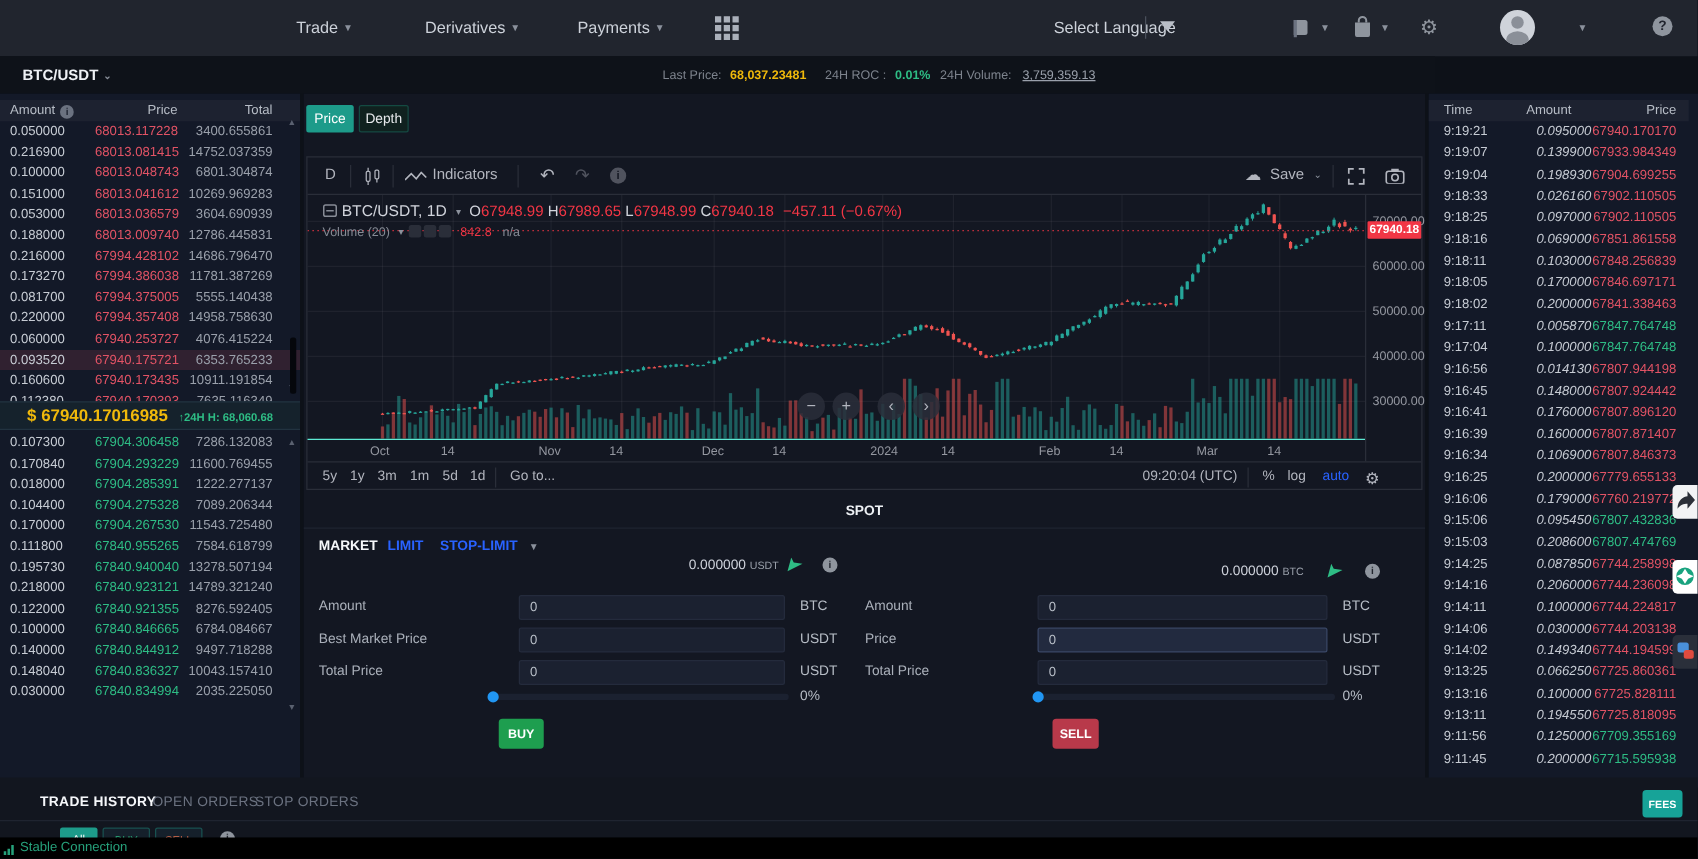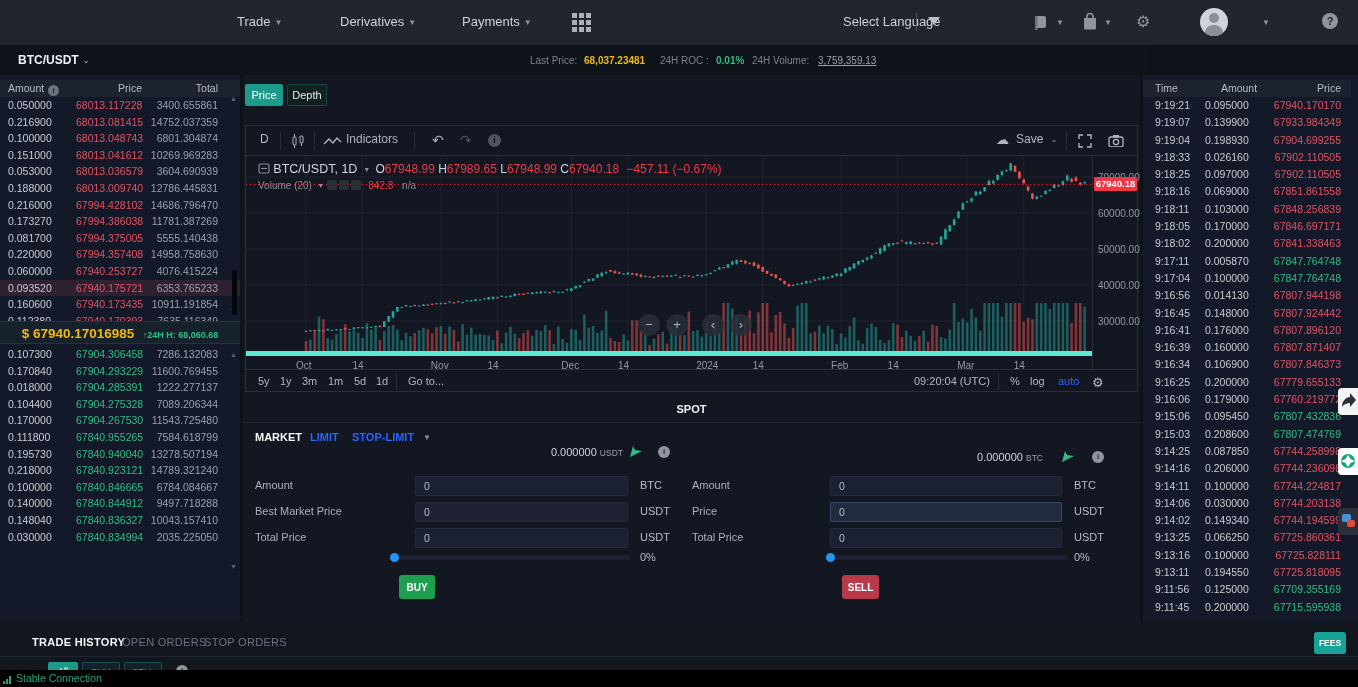--- a/index.html
+++ b/index.html
@@ -64,21 +64,21 @@
   #legend .sym { font-size:12.5px; }
   #legend .red { color:#f23645; }
   #volrow { position:absolute; left:12px; top:54px; font-size:10px; color:#868b95; z-index:5; }
   #volrow .vred { color:#f23645; }
   .mini-ic { display:inline-block; width:10px; height:10px; background:#2a2e39; border-radius:2px; margin:0 1px; vertical-align:-1px;}
   #plot { position:absolute; left:0; top:30px; width:846px; height:195px; }
   #paxis { position:absolute; left:846px; top:30px; width:45px; height:213px; border-left:1px solid #2a2e39; font-size:10px; color:#9598a1; }
   .ptick { position:absolute; left:5px; }
   #ptag { position:absolute; left:1px; width:43px; height:14px; background:#f23645; color:#fff; font-size:9.5px;
     font-weight:bold; text-align:center; line-height:14px; border-radius:1px; }
-  #taxis { position:absolute; left:0; top:225px; width:846px; height:18px; border-top:5px solid #5eead4; font-size:10px; color:#9598a1; }
+  #taxis { position:absolute; left:0; top:225px; width:846px; height:18px; border-top:1px solid #5eead4; font-size:10px; color:#9598a1; }
   .ttick { position:absolute; top:4px; }
   #ct-bottom { position:absolute; left:0; top:243px; width:100%; height:24px; border-top:1px solid #2a2e39; font-size:11px; color:#b2b5be; }
   .ctbt { position:absolute; top:5px; cursor:pointer; }
   .blue { color:#2962ff; }
   .navcirc { position:absolute; width:22px; height:22px; border-radius:50%; background:rgba(42,46,57,0.85);
     color:#b2b5be; text-align:center; line-height:21px; font-size:13px; cursor:pointer; z-index:6; }
 
   
   #spot-title { position:absolute; left:0; top:328px; width:897px; text-align:center; font-size:11px; font-weight:bold; color:#eef1f5; }
   #spot-divider { position:absolute; left:0; top:347px; width:897px; height:1px; background:#1f2430; }
@@ -101,21 +101,21 @@
     border:none; border-radius:3px; font-size:10px; font-weight:bold; cursor:pointer; }
 
   
   #trades { position:absolute; left:1143px; top:75px; width:236px; height:555px; background:#131928; }
   .tr-head { position:absolute; left:0; top:5px; width:208px; height:17px; background:#1d2230; display:flex;
     font-size:10.5px; color:#b7bdc6; line-height:17px; }
   .tr-head .c1{ width:62px; padding-left:12px; } .tr-head .c2{ width:68px; text-align:center;} .tr-head .c3{ flex:1; text-align:right; padding-right:10px;}
   #tr-rows { position:absolute; left:0; top:22px; width:208px; }
   .tr-row { display:flex; height:17.3px; line-height:17.3px; font-size:10.5px; cursor:pointer; }
   .tr-row .tm { width:62px; padding-left:12px; color:#c7ccd4; }
-  .tr-row .am { width:68px; text-align:left; color:#c7ccd4; }
+  .tr-row .am { width:68px; text-align:right; color:#c7ccd4;font-style:italic; }
   .tr-row .pr { flex:1; text-align:right; padding-right:10px; }
   .tr-row.side-sell .pr { color:#e25365; } .tr-row.side-buy .pr { color:#2ebd85; }
   #tr-scroll { position:absolute; right:1px; top:14px; width:5px; height:530px; background:#1d2230; border-radius:2px;}
   #tr-thumb { position:absolute; right:1px; top:380px; width:5px; height:90px; background:#3a404d; border-radius:2px;}
 
   
   #bottom { position:absolute; left:0; top:622px; width:1358px; height:48px; background:#12161f; }
   .btab { position:absolute; top:14px; font-size:11px; color:#6b7280; cursor:pointer; letter-spacing:0.3px; }
   .btab.active { color:#f5f7fa; font-weight:bold; }
   #btab-divider { position:absolute; left:0; top:34px; width:1358px; height:1px; background:#1f2430; }
@@ -307,20 +307,25 @@
       </div>
       <div class="ob-row">
         <span class="a">0.195730</span>
         <span class="p">67840.940040</span>
         <span class="t">13278.507194</span>
       </div>
       <div class="ob-row">
         <span class="a">0.218000</span>
         <span class="p">67840.923121</span>
         <span class="t">14789.321240</span>
+      </div>
+      <div class="ob-row">
+        <span class="a">0.122000</span>
+        <span class="p">67840.921355</span>
+        <span class="t">8276.592405</span>
       </div>
       <div class="ob-row">
         <span class="a">0.100000</span>
         <span class="p">67840.846665</span>
         <span class="t">6784.084667</span>
       </div>
       <div class="ob-row">
         <span class="a">0.140000</span>
         <span class="p">67840.844912</span>
         <span class="t">9497.718288</span>

